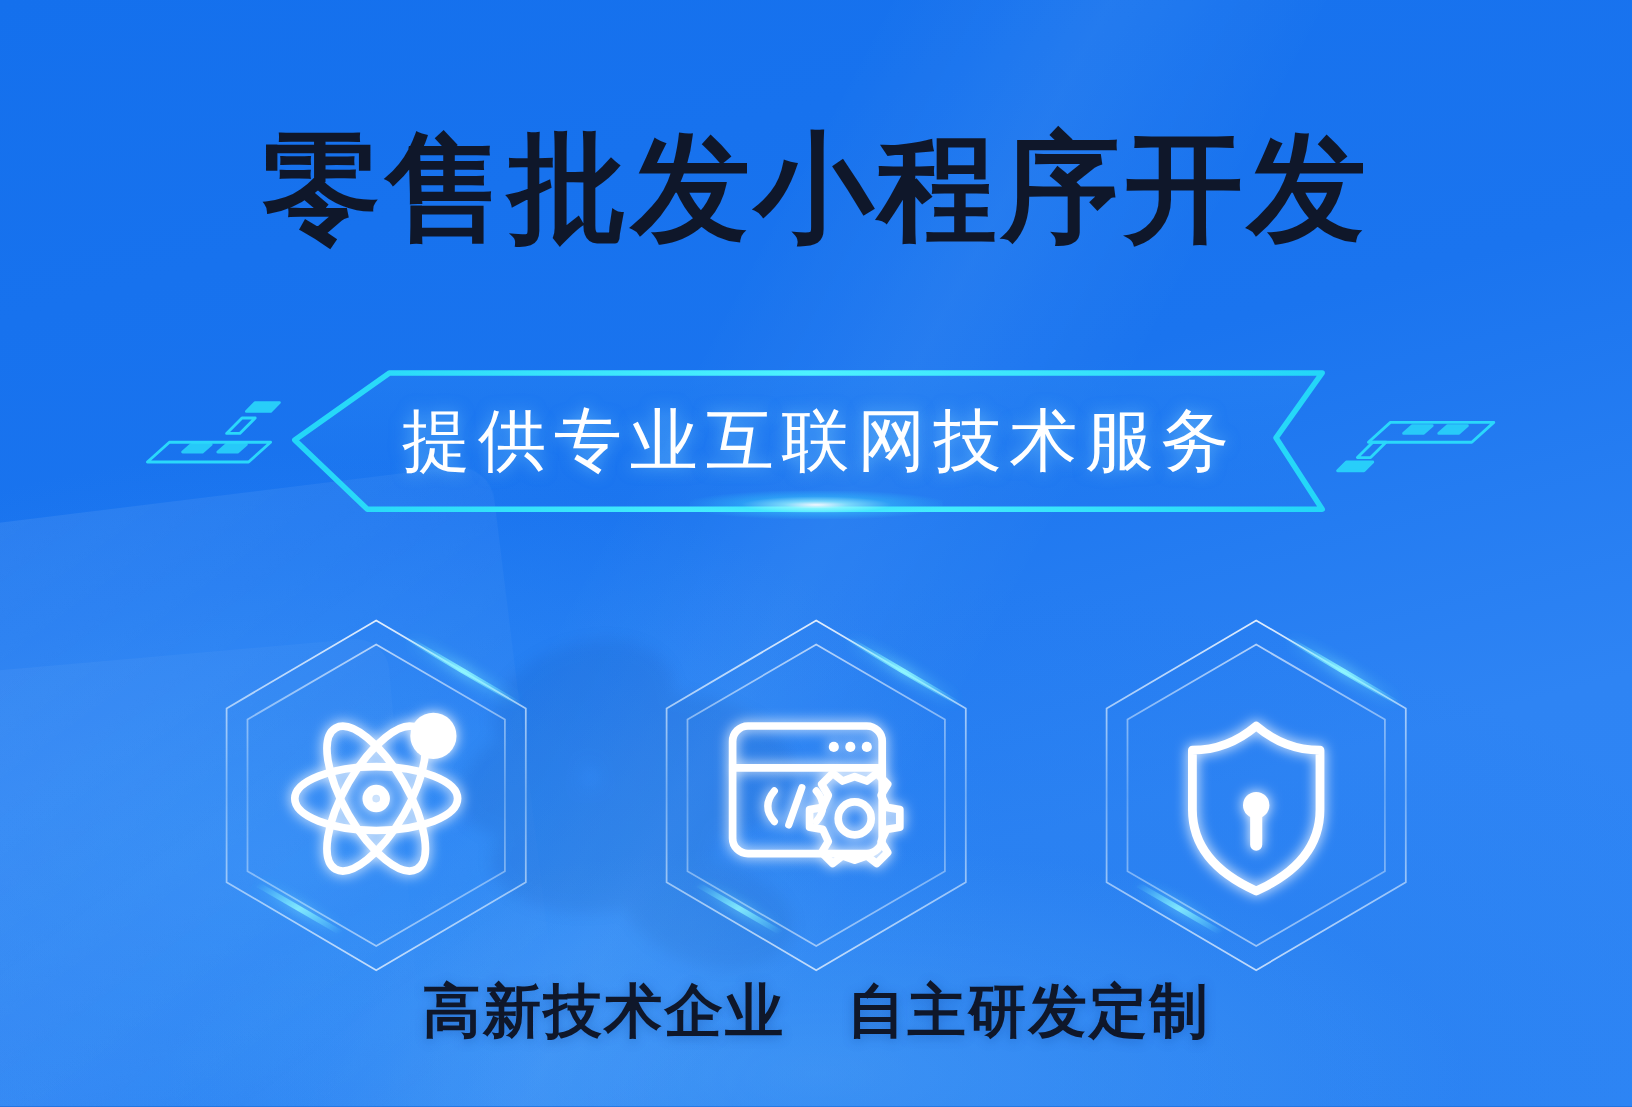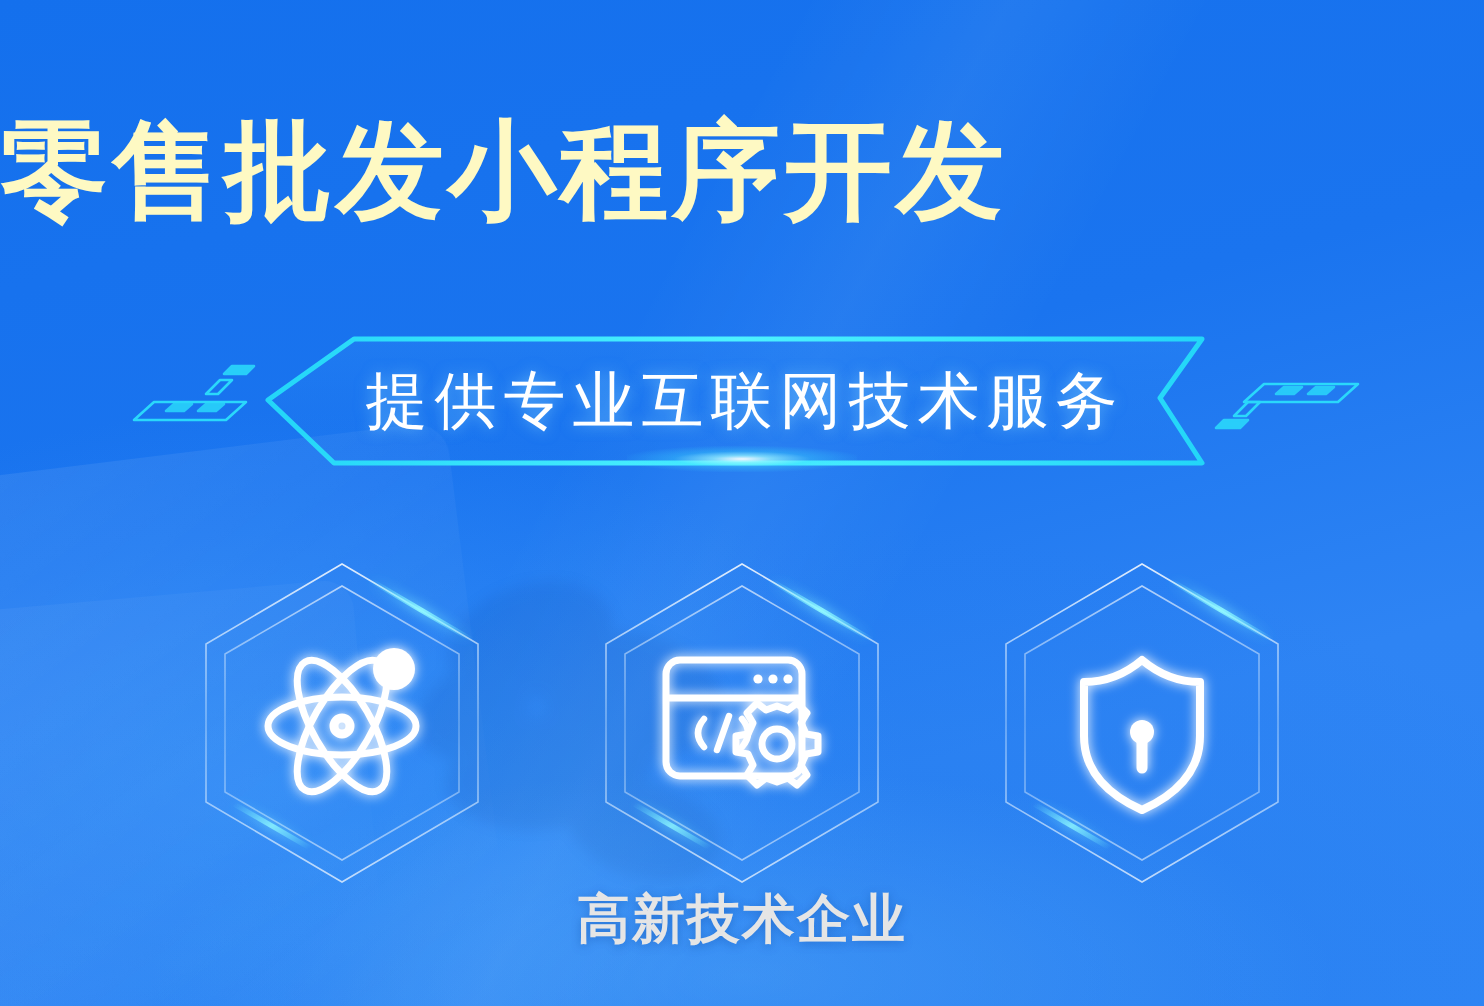--- a/index.html
+++ b/index.html
@@ -74,21 +74,22 @@
     transform: translateX(-50%);
     background: radial-gradient(ellipse at center, rgba(110,190,255,0.30) 0%, rgba(110,190,255,0) 70%);
   }
 
   
   .title {
     position: absolute;
     left: 0;
     right: 0;
     top: 108px;
-    color: #fef9c3;
+    text-align: center;
+    color: #0f172a;
     font-size: 108px;
     line-height: 1.16;
     font-weight: 700;
     letter-spacing: 4px;
     white-space: nowrap;
   }
 
   
   .banner-wrap {
     position: absolute;
@@ -166,21 +167,21 @@
     left: 0;
     right: 0;
     top: 884px;
     display: flex;
     justify-content: center;
     align-items: baseline;
     gap: 56px;
     white-space: nowrap;
   }
   .label {
-    color: #e5e5e5;
+    color: #0f172a;
     font-size: 53px;
     font-weight: 700;
     letter-spacing: 2px;
     text-shadow: 0 2px 10px rgba(10,60,150,0.35);
   }
 </style>
 </head>
 <body>
 
 <div class="stage">
@@ -347,15 +348,16 @@
                    q-32 0 -58 -22 Z" fill="none" stroke="#ffffff" stroke-width="8" stroke-linejoin="round"></path>
           <circle cx="160" cy="176" r="12" fill="#ffffff"></circle>
           <path d="M160 180 L160 212" stroke="#ffffff" stroke-width="11" stroke-linecap="round"></path>
         </g>
       </svg>
     </div>
   </div>
 
   <div class="labels">
     <div class="label">高新技术企业</div>
+    <div class="label">自主研发定制</div>
   </div>
 
 </div>
 
 </body></html>

